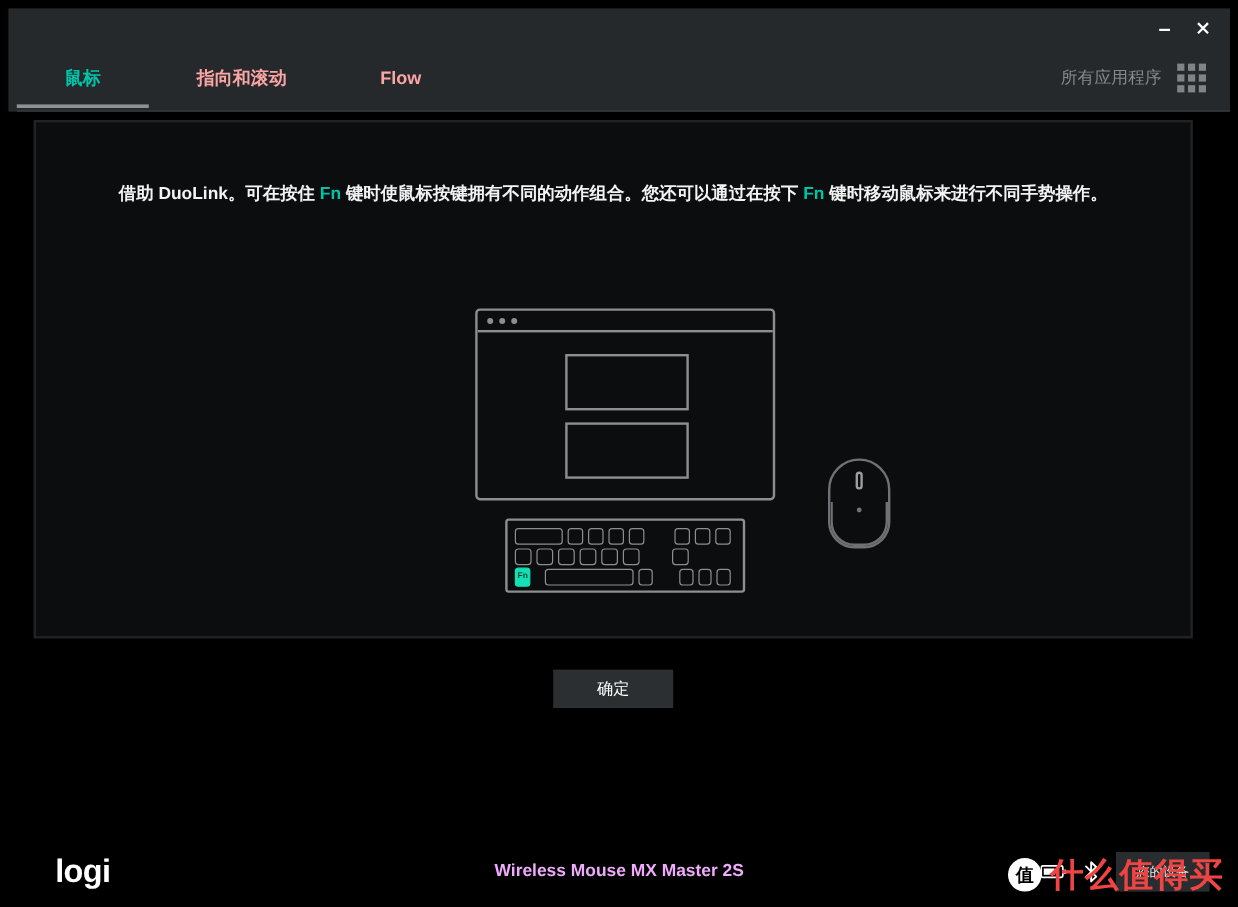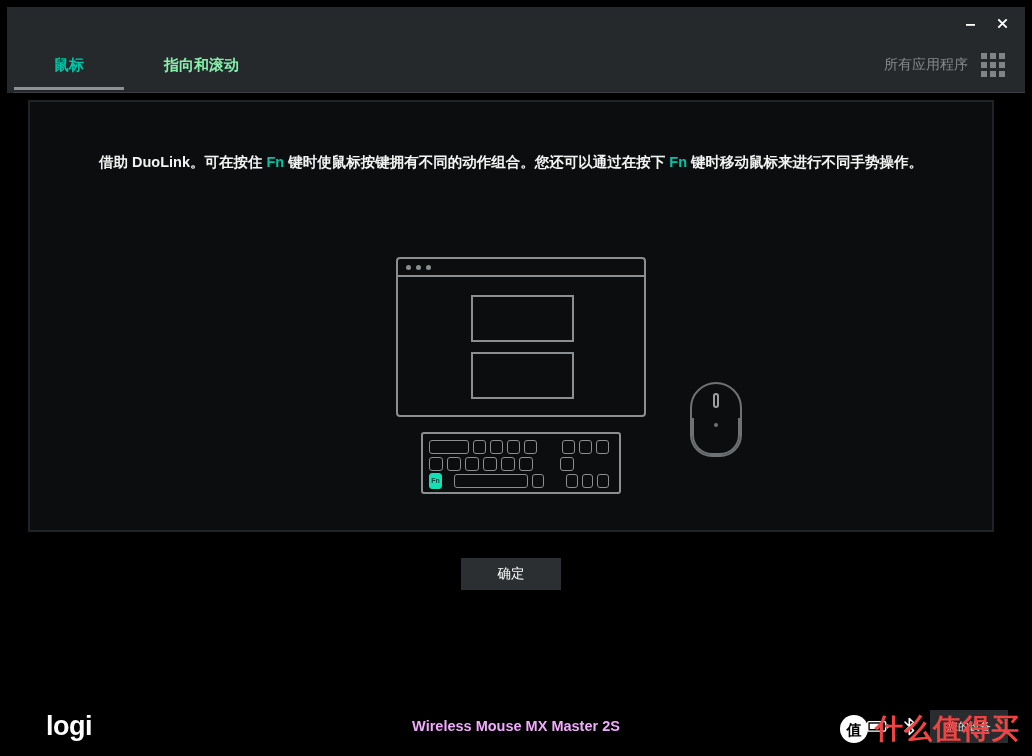--- a/index.html
+++ b/index.html
@@ -72,21 +72,21 @@
     display: flex;
     align-items: center;
     height: 50px;
     padding-left: 7px;
   }
   .tab {
     height: 50px;
     display: flex;
     align-items: center;
     justify-content: center;
-    color: #86efac;
+    color: #fca5a5;
     font-size: 15px;
     font-weight: bold;
     cursor: pointer;
     position: relative;
     white-space: nowrap;
     user-select: none;
   }
   .tab-0 { width: 110px; }
   .tab-1 { width: 155px; }
   .tab-2 { width: 110px; }
@@ -431,20 +431,23 @@
     </div>
   </div>
 
   <div class="tabbar">
     <div class="tabs">
       <div class="tab tab-0 active">
         <span>鼠标</span>
       </div>
       <div class="tab tab-1">
         <span>指向和滚动</span>
+      </div>
+      <div class="tab tab-2">
+        <span>Flow</span>
       </div>
     </div>
     <div class="allapps">
       <div class="allapps-label">所有应用程序</div>
       <div class="grid-icon">
         <i></i>
         <i></i>
         <i></i>
         <i></i>
         <i></i>

